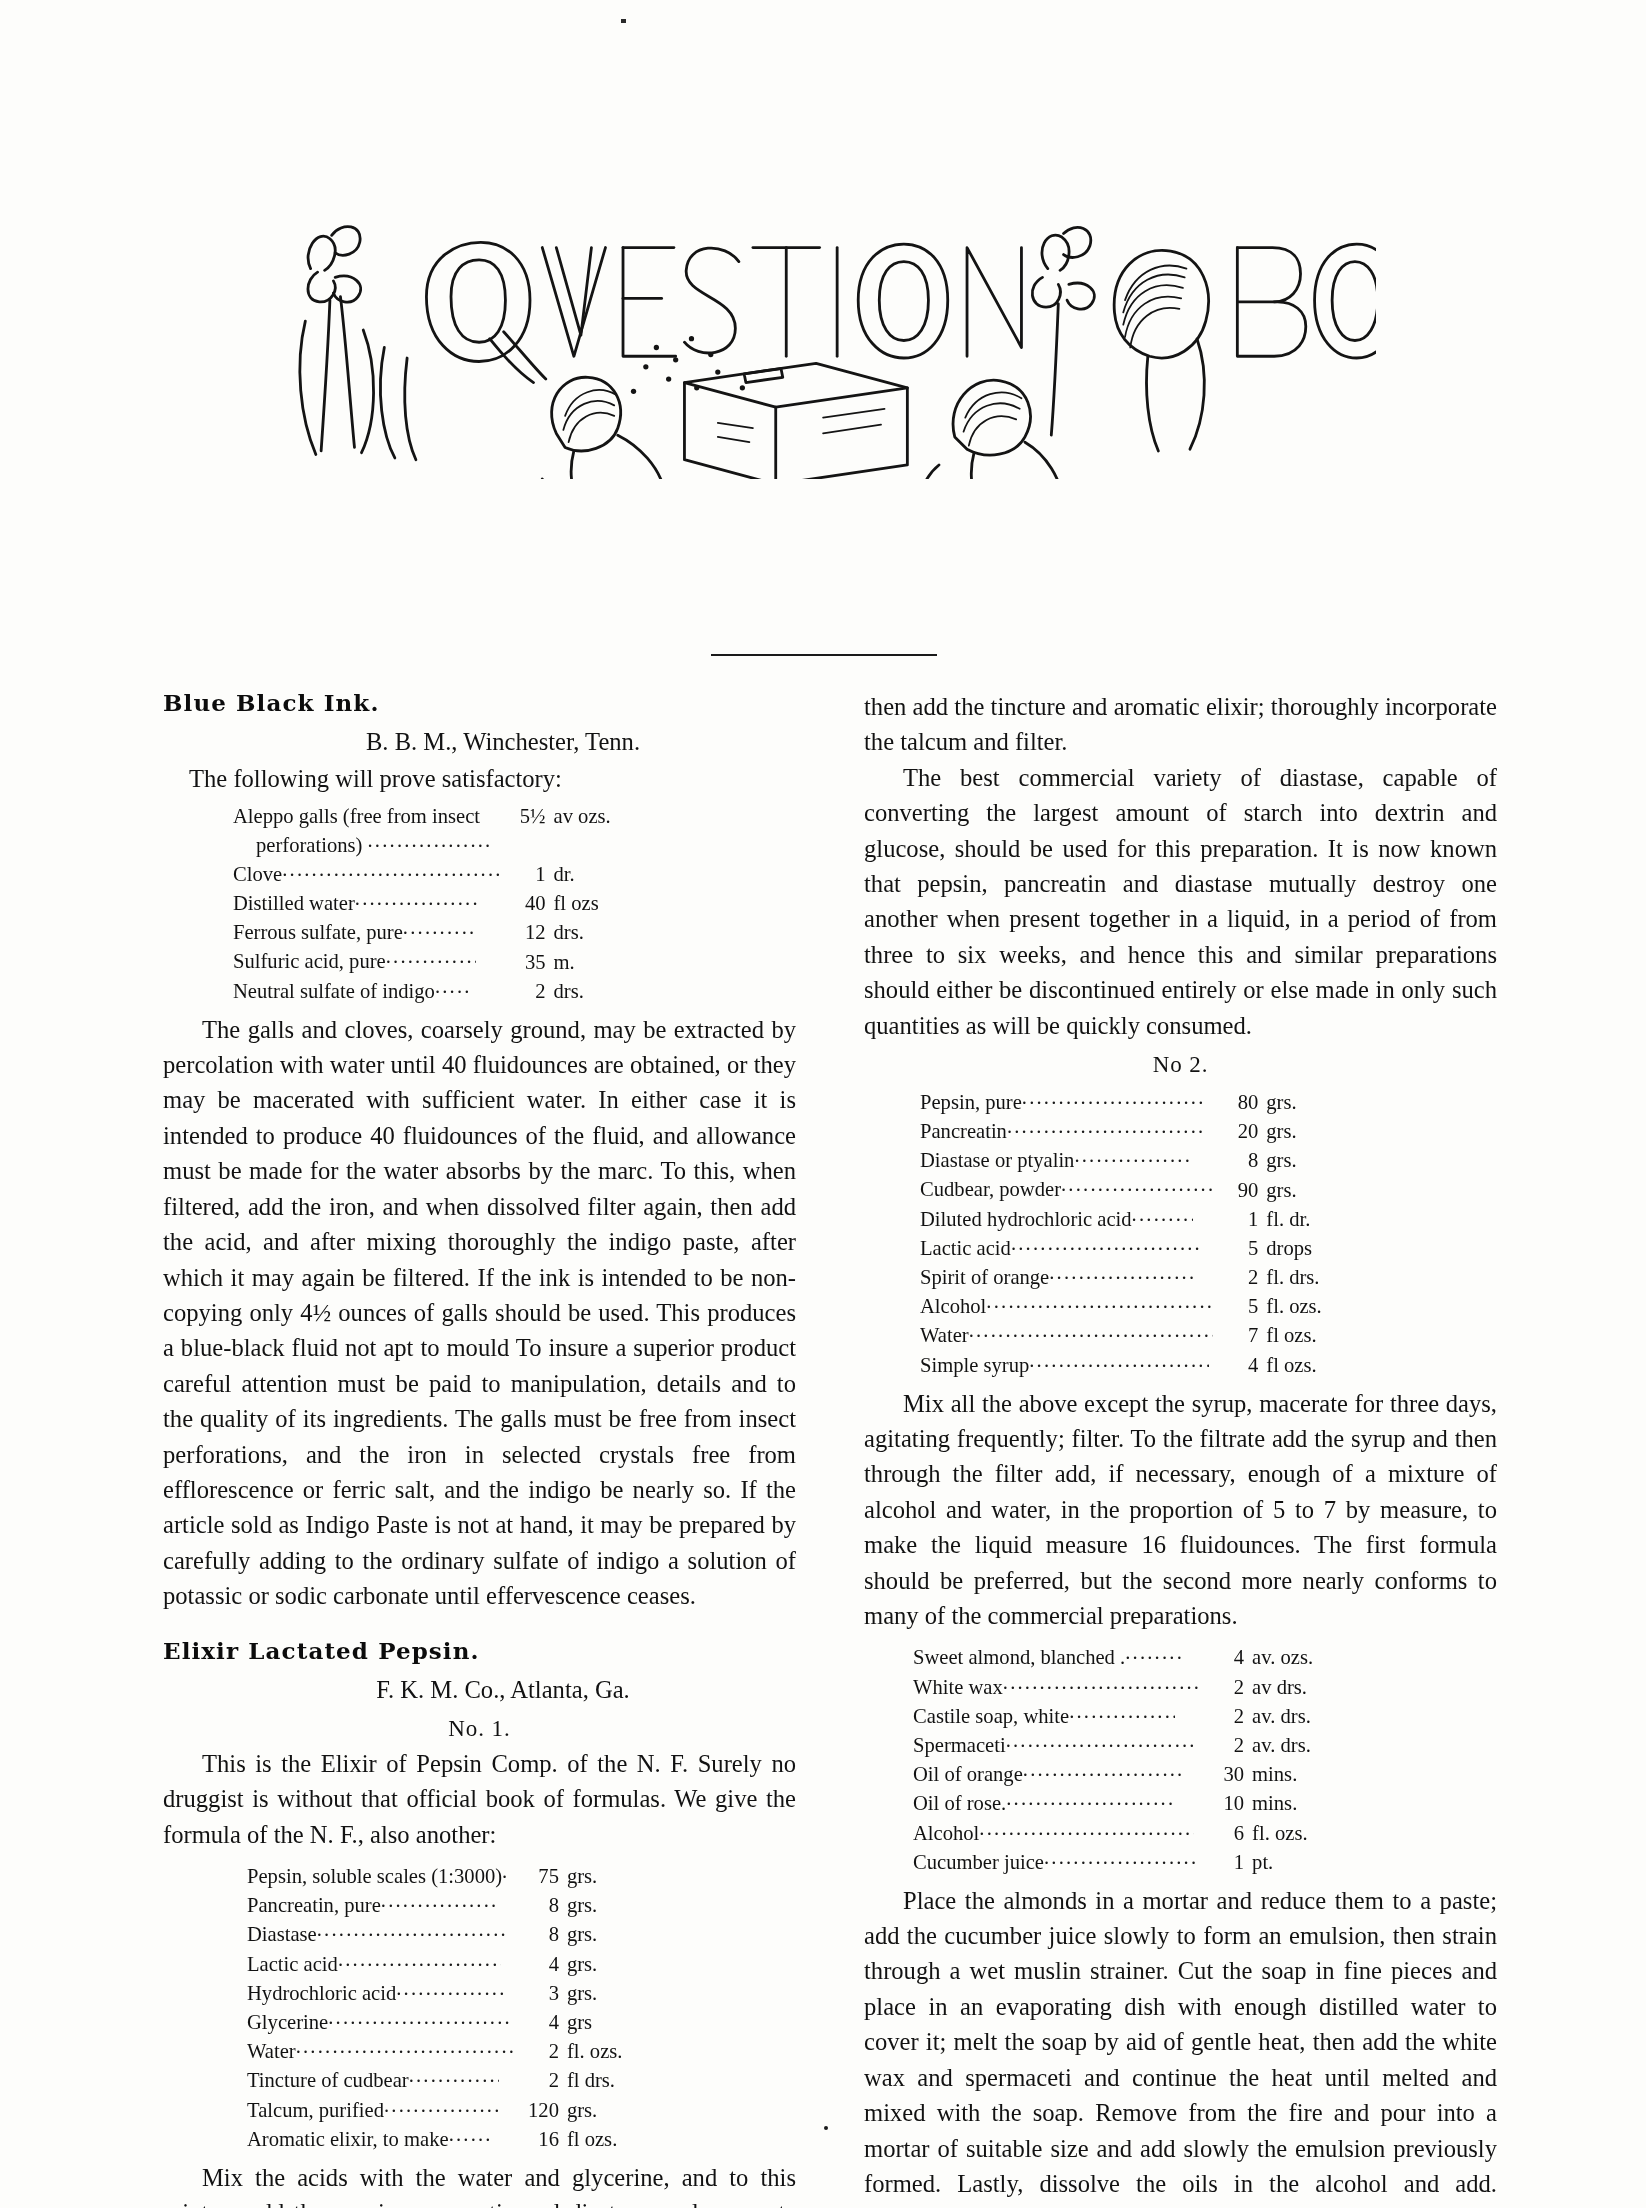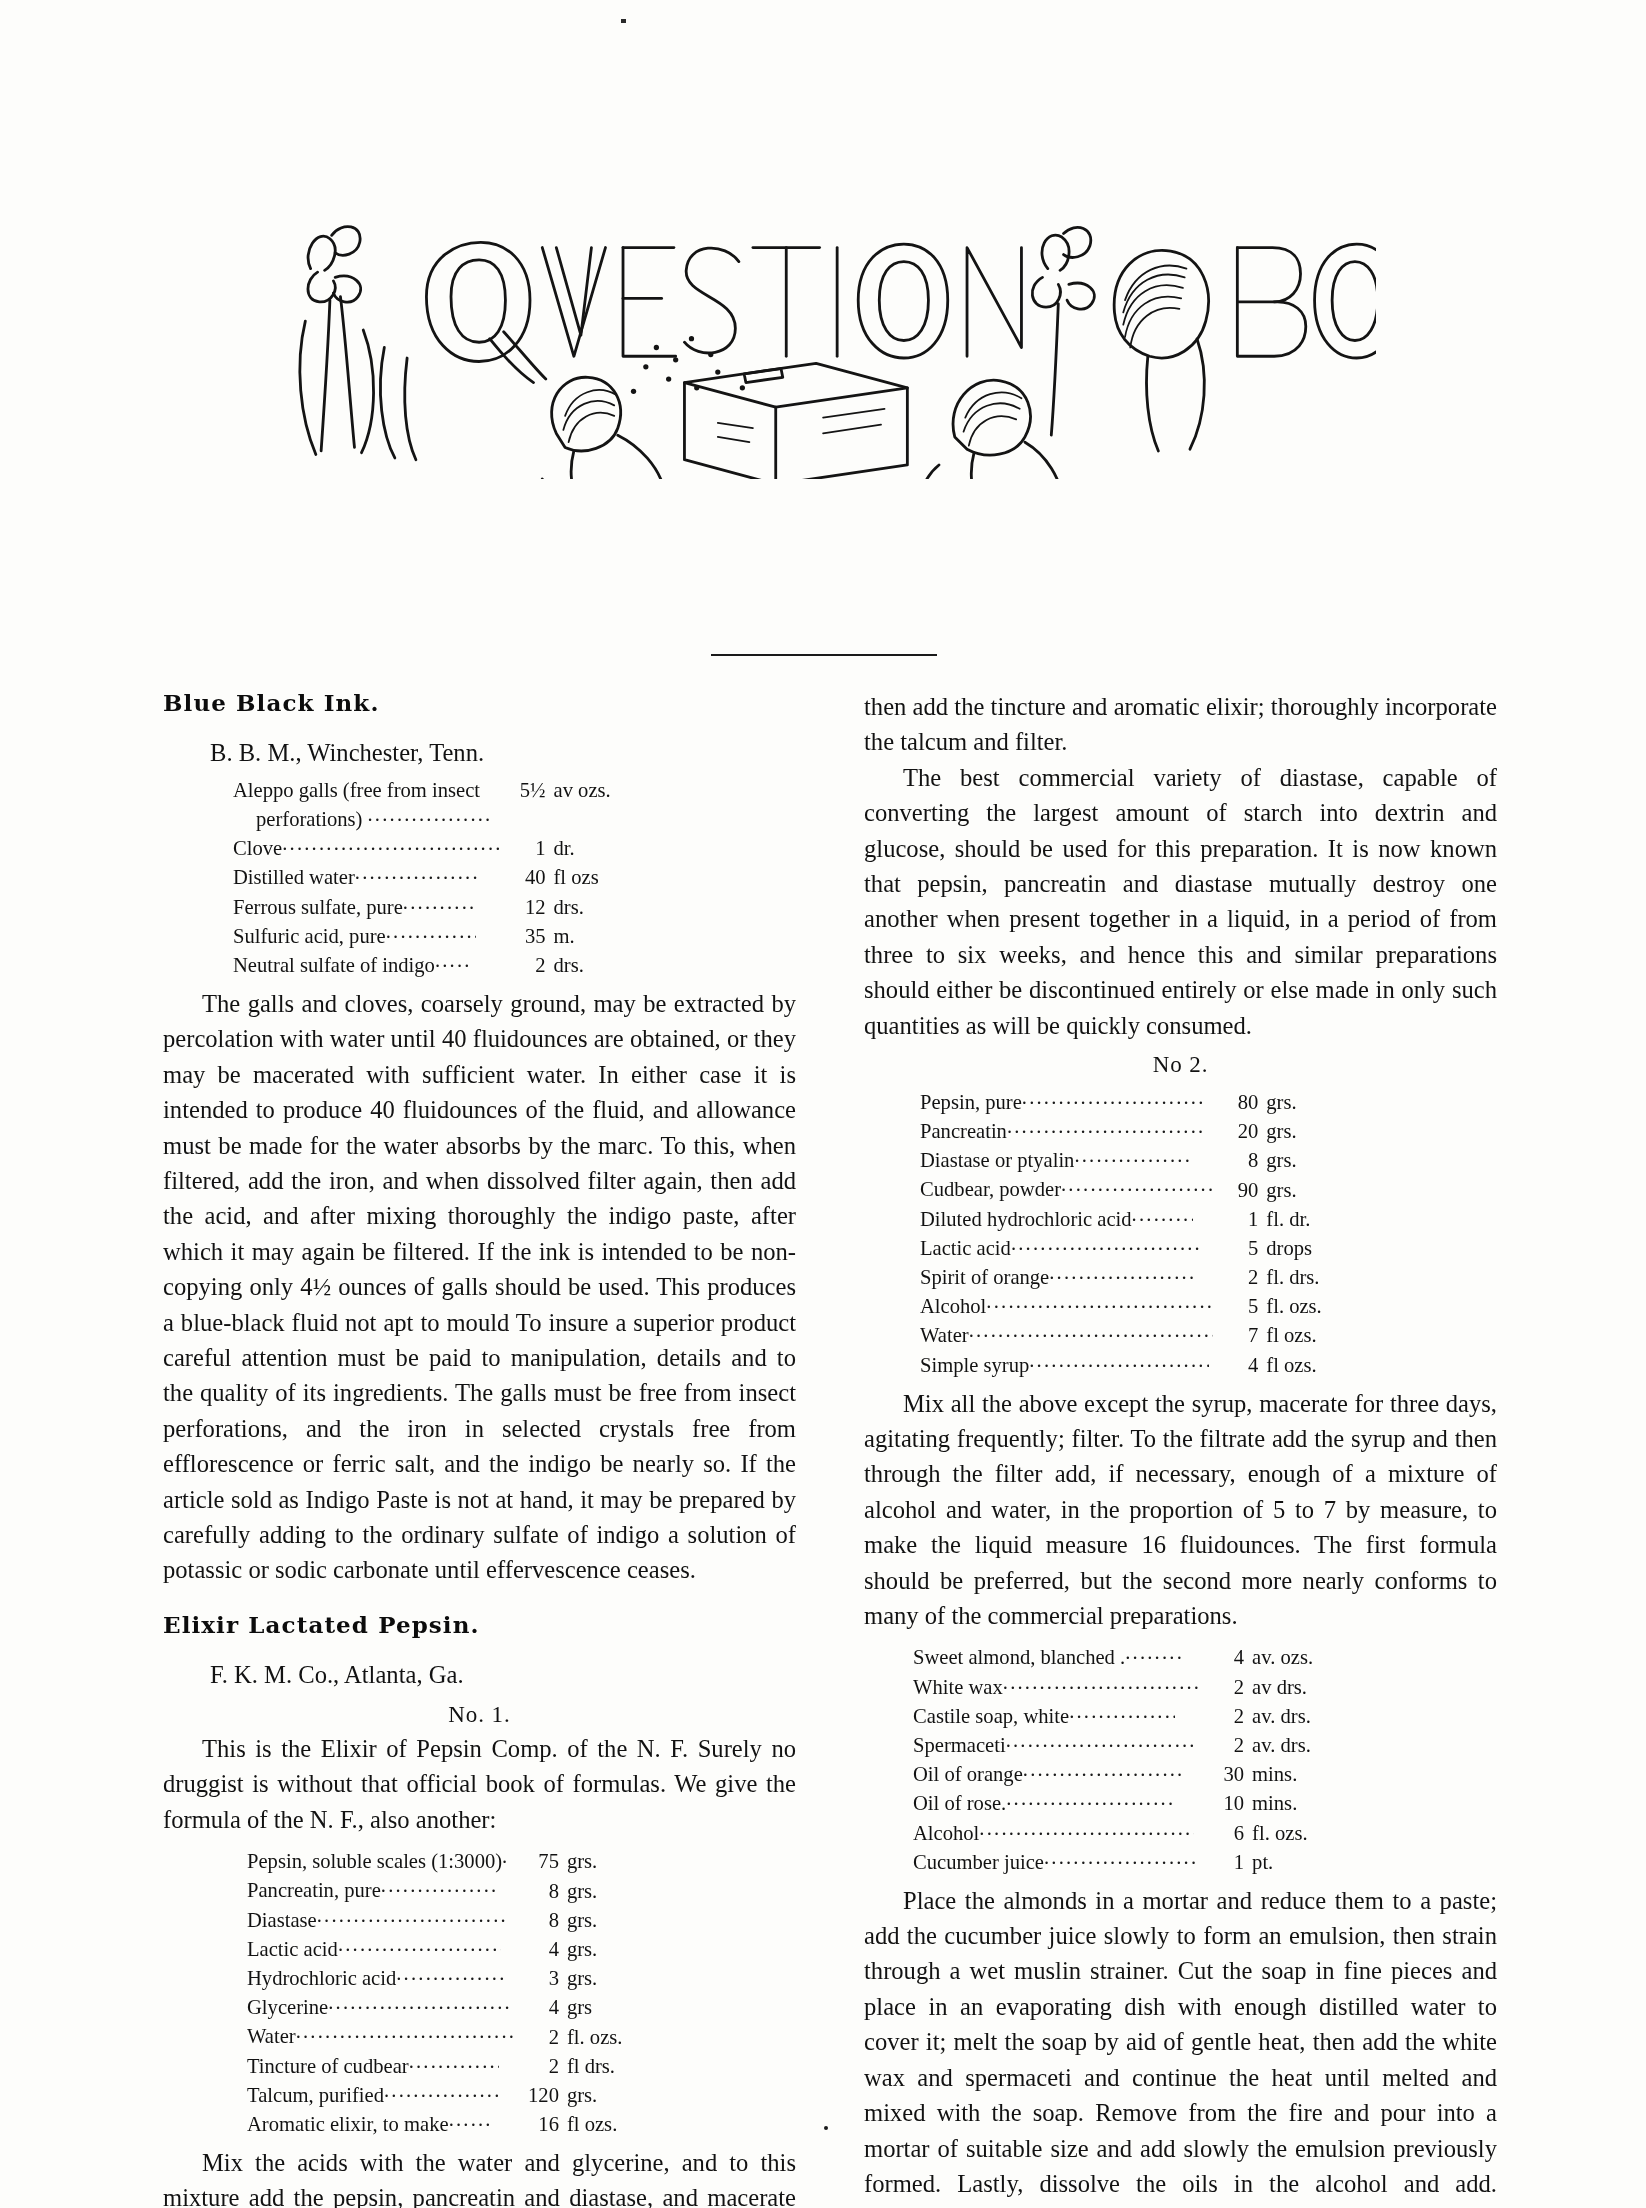--- a/index.html
+++ b/index.html
@@ -86,23 +86,24 @@
     font-weight: bold;
     font-size: 23px;
     letter-spacing: 1.1px;
     margin: 0 0 8.8px 0;
     color: #0c0c0c;
   }
   .sec-head.spaced { margin-top: 23px; }
 
   .byline {
     font-size: 24.6px;
-    margin: 20px 0 0 0;
+    margin: 9px 0 0 0;
     padding-left: 47px;
     line-height: 1.42;
+    text-align: center;
   }
   .lead {
     font-size: 24.6px;
     margin: 1.8px 0 0 0;
     padding-left: 26px;
     line-height: 1.42;
   }
   .formula-no {
     font-size: 23px;
     text-align: center;
@@ -335,20 +336,21 @@
   <div class="banner-rule"></div>
 
   <div class="columns">
 
     <div class="col">
 
       <h2 class="sec-head">Blue Black Ink.</h2>
 
       <div class="byline">B. B. M., Winchester, Tenn.</div>
 
+      <div class="lead">The following will prove satisfactory:</div>
 
       <div class="indent-1">
         <table class="formula">
           <tbody>
               <tr>
                 <td class="f-name" style="width: 263px;">
                   <div>Aleppo galls (free from insect</div>
                   <div class="f-cont"><span>perforations) </span><span class="dots" style="width: 122px;">..........................................................................................</span></div>
                 </td>
                 <td class="f-qty" style="width: 40px;">5½</td>

